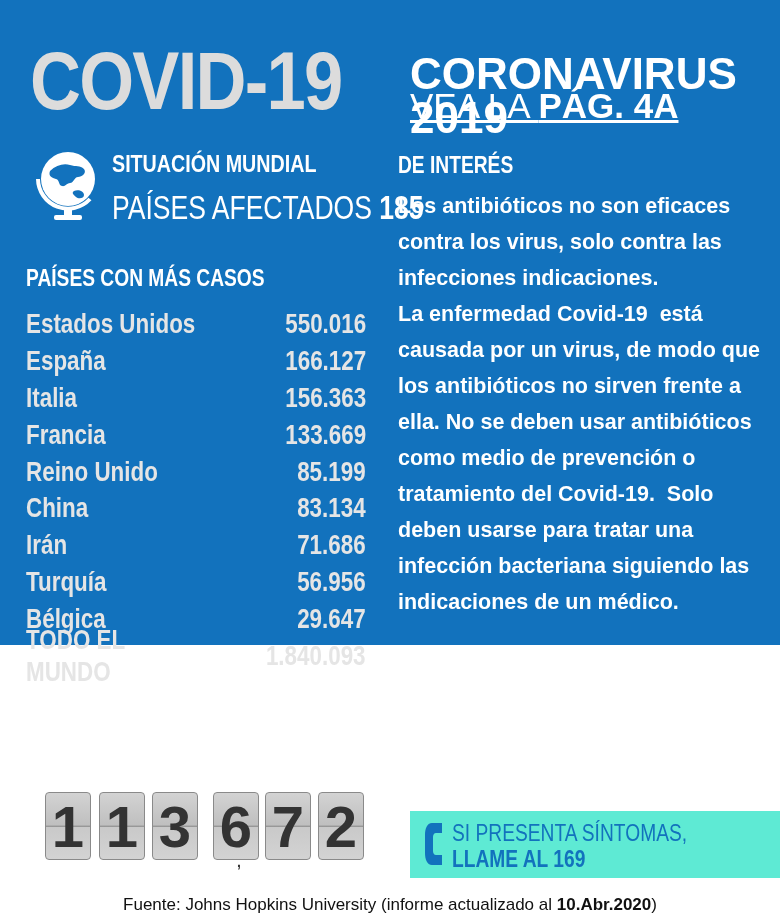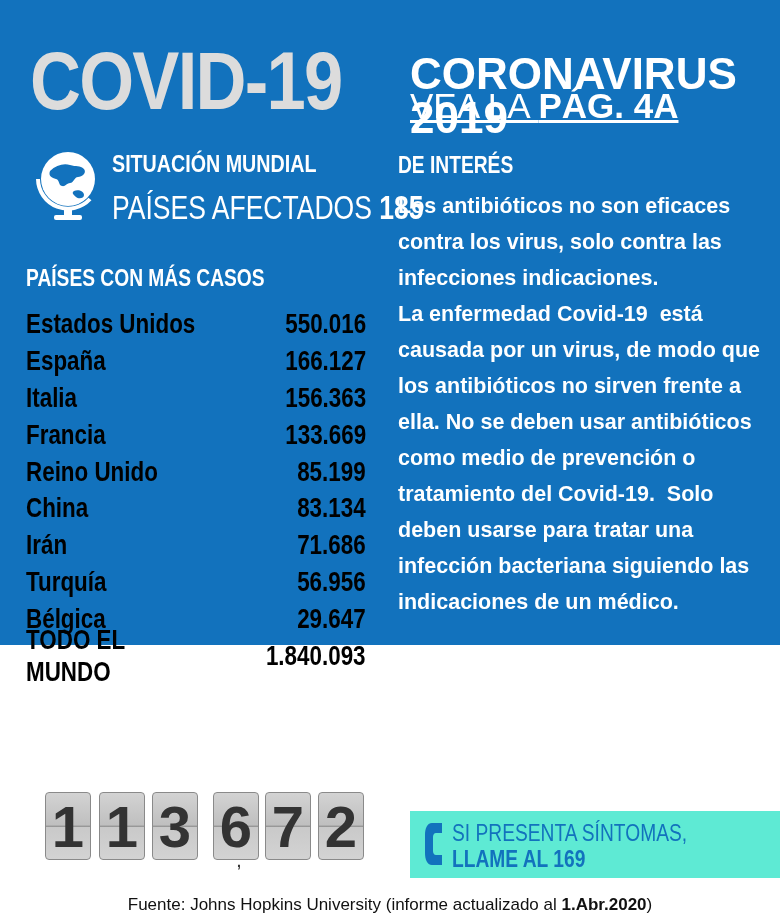--- a/index.html
+++ b/index.html
@@ -8,21 +8,21 @@
   .title{position:absolute;left:30px;top:40px;font-family:"Liberation Sans",sans-serif;font-weight:700;font-size:82px;color:#dcdcdc;letter-spacing:-2px;transform:scaleX(0.86);transform-origin:left top;line-height:1;}
   .corona{position:absolute;left:410px;top:52px;color:#fff;font-weight:700;font-size:44px;line-height:1;}
   .vea{position:absolute;left:410px;top:88px;color:#ffffff;font-size:35px;line-height:1;text-decoration:underline;}
   .vea b{font-weight:700;}
   .globe{position:absolute;left:30px;top:145px;width:80px;height:80px;}
   .sit{position:absolute;left:112px;top:152px;color:#fff;font-weight:700;font-size:24px;transform:scaleX(0.82);transform-origin:left top;line-height:1;}
   .afect{position:absolute;left:112px;top:190px;color:#fff;font-size:34px;transform:scaleX(0.78);transform-origin:left top;line-height:1;white-space:nowrap;}
   .afect b{font-weight:700;}
   .sec-h{position:absolute;color:#fff;font-weight:700;font-size:24px;transform:scaleX(0.8);transform-origin:left top;line-height:1;white-space:nowrap;}
   .table{position:absolute;left:26px;top:306px;width:340px;}
-  .row{display:flex;justify-content:space-between;height:36.8px;align-items:center;color:#000000;font-weight:700;font-size:28px;}
+  .row{display:flex;justify-content:space-between;height:36.8px;align-items:center;color:#e5e5e5;font-weight:700;font-size:28px;}
   .row span{display:inline-block;transform:scaleX(0.8);}
   .row .n{transform-origin:left center;}
   .row .v{transform-origin:right center;}
   .body-text{position:absolute;left:398px;top:188px;width:372px;color:#fff;font-weight:700;font-size:21.5px;line-height:36px;}
   .counter{position:absolute;left:38px;top:784px;width:334px;height:84px;background:#fff;}
   .digit{position:absolute;top:8px;width:46px;height:68px;background:linear-gradient(#d3d3d3,#bfbfbf 49%,#7a7a7a 50%,#c9c9c9 52%,#d3d3d3);border:1px solid #8a8a8a;border-radius:4px;box-sizing:border-box;color:#333;font-weight:700;font-size:58px;text-align:center;line-height:68px;}
   .comma{position:absolute;left:199px;top:70px;color:#333;font-size:14px;font-weight:700;}
   .callbox{position:absolute;left:410px;top:811px;width:370px;height:67px;background:#5eead4;}
   .phone{position:absolute;left:14px;top:10px;width:20px;height:46px;}
   .call1,.call2{position:absolute;left:42px;color:#1272bd;font-size:24px;transform:scaleX(0.8);transform-origin:left top;line-height:1;white-space:nowrap;}
@@ -112,13 +112,13 @@
 
   <div class="callbox">
     <svg class="phone" viewBox="0 0 20 46">
       <path d="M8 2h10v10h-6c-2 0-3 2-3 4v14c0 2 1 4 3 4h6v10H8C3 44 1 38 1 32V14C1 8 3 2 8 2z" fill="#1272bd"></path>
     </svg>
     <div class="call1">SI PRESENTA SÍNTOMAS,</div>
     <div class="call2">LLAME AL 169</div>
   </div>
 </div>
 
-<div class="source"><span>Fuente: Johns Hopkins University (informe actualizado al </span><b>1.Abr.2020</b><span>)</span></div>
+<div class="source"><span>Fuente: Johns Hopkins University (informe actualizado al </span><b>10.Abr.2020</b><span>)</span></div>
 
 </body></html>

